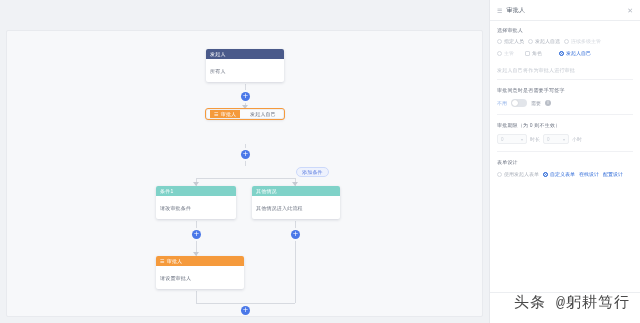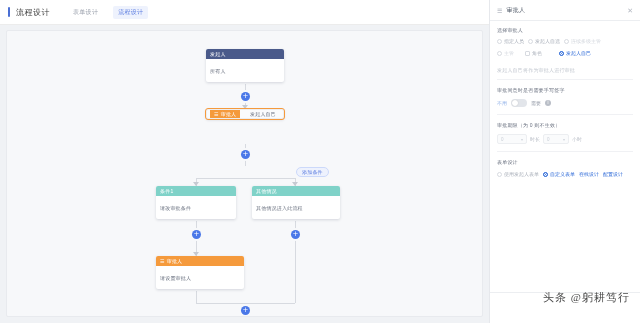--- a/index.html
+++ b/index.html
@@ -148,45 +148,35 @@
   .chev{font-size:4px;color:#d0d5dc;}
   .mini-lbl{font-size:5px;color:#b6bbc4;white-space:nowrap;}
 
   .form-row{display:flex;align-items:flex-start;flex-wrap:wrap;gap:4px;margin-top:4px;}
   .link-txt{font-size:5px;color:#2f6bd8;white-space:nowrap;}
 
   .divider{height:1px;background:#f0f1f4;margin:7px 0 0 0;}
 
   
   .watermark{
-    position:absolute;right:10px;bottom:18px;
-    font-size:11px;color:#4a4a4a;letter-spacing:1px;
-    font-family:Liberation Serif, serif;
+    position:absolute;right:10px;bottom:11px;
+    font-size:15px;color:#4a4a4a;letter-spacing:1px;
+    font-family:Liberation Mono, monospace;
   }
   .panel-foot-sep{
     position:absolute;left:0;right:0;bottom:30px;height:1px;background:#eceef1;
   }
 </style>
 </head>
 <body>
 
 <div class="app">
 
   <div class="main">
 
-    <div class="topbar">
-      <div class="title-wrap">
-        <div class="title-bar"></div>
-        <div class="page-title">流程设计</div>
-      </div>
-      <div class="tabs">
-        <div class="tab">表单设计</div>
-        <div class="tab active">流程设计</div>
-      </div>
-    </div>
 
     <div class="canvas">
       <div class="flow">
 
         <div class="vline" style="left:238px;top:53px;height:25px;"></div>
         <div class="vline" style="left:238px;top:113px;height:22px;"></div>
         <div class="hline" style="left:189px;top:147px;width:99px;"></div>
         <div class="vline" style="left:189px;top:147px;height:8px;"></div>
         <div class="vline" style="left:288px;top:147px;height:8px;"></div>
         <div class="vline" style="left:189px;top:190px;height:35px;"></div>

